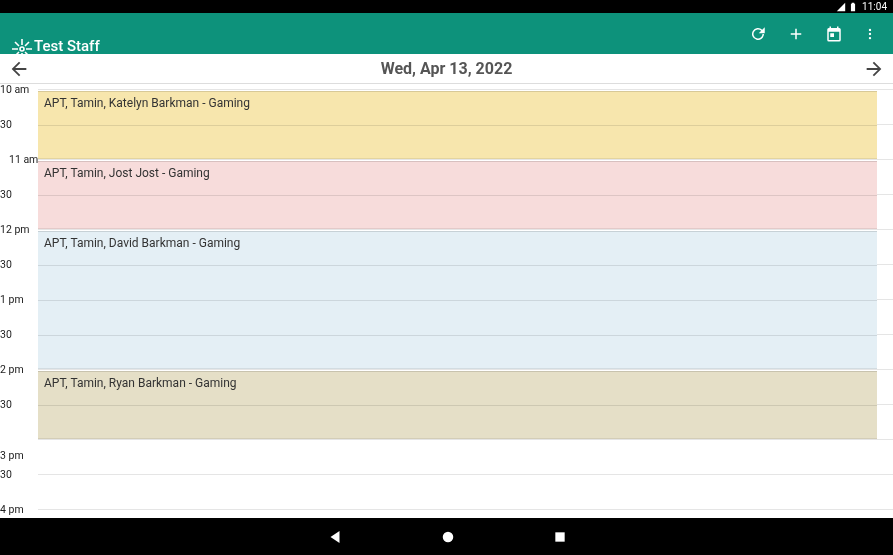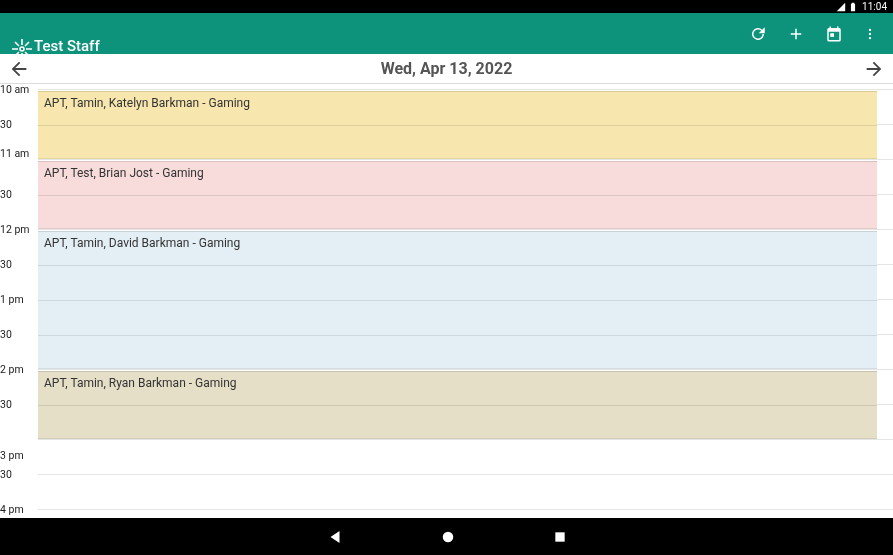--- a/index.html
+++ b/index.html
@@ -151,21 +151,21 @@
   <span class="date-title">Wed, Apr 13, 2022</span>
   <svg viewBox="0 0 24 24">
       <path d="M4 11h12.17l-5.59-5.59L12 4l8 8-8 8-1.41-1.41L16.17 13H4v-2z"></path>
     </svg>
 </div>
 
 <div class="calendar-body">
   <div class="time-col" id="time-col">
       <div class="time-label" style="top: 5px;">10 am</div>
       <div class="time-label" style="top: 40px;">30</div>
-      <div class="time-label" style="top: 69px;">11 am</div>
+      <div class="time-label" style="top: 75px; margin-left: 9px;">11 am</div>
       <div class="time-label" style="top: 110px;">30</div>
       <div class="time-label" style="top: 145px;">12 pm</div>
       <div class="time-label" style="top: 180px;">30</div>
       <div class="time-label" style="top: 215px;">1 pm</div>
       <div class="time-label" style="top: 250px;">30</div>
       <div class="time-label" style="top: 285px;">2 pm</div>
       <div class="time-label" style="top: 320px;">30</div>
       <div class="time-label" style="top: 371px;">3 pm</div>
       <div class="time-label" style="top: 390px;">30</div>
       <div class="time-label" style="top: 425px;">4 pm</div>
@@ -178,21 +178,21 @@
       <div class="grid-line" style="top: 145px;"></div>
       <div class="grid-line" style="top: 180px;"></div>
       <div class="grid-line" style="top: 215px;"></div>
       <div class="grid-line" style="top: 250px;"></div>
       <div class="grid-line" style="top: 285px;"></div>
       <div class="grid-line" style="top: 320px;"></div>
       <div class="grid-line" style="top: 355px;"></div>
       <div class="grid-line" style="top: 390px;"></div>
       <div class="grid-line" style="top: 425px;"></div>
       <div class="event" style="top: 7px; height: 68px; background: rgb(247, 230, 173);"><span>APT, Tamin, Katelyn Barkman - Gaming</span><div class="event-inner-line" style="top: 33px;"></div></div>
-      <div class="event" style="top: 77px; height: 68px; background: rgb(247, 220, 219);"><span>APT, Test, Brian Jost - Gaming</span><div class="event-inner-line" style="top: 33px;"></div></div>
+      <div class="event" style="top: 77px; height: 68px; background: rgb(247, 220, 219);"><span>APT, Tamin, Jost Jost - Gaming</span><div class="event-inner-line" style="top: 33px;"></div></div>
       <div class="event" style="top: 147px; height: 138px; background: rgb(228, 239, 245);"><span>APT, Tamin, David Barkman - Gaming</span><div class="event-inner-line" style="top: 33px;"></div><div class="event-inner-line" style="top: 68px;"></div><div class="event-inner-line" style="top: 103px;"></div></div>
       <div class="event" style="top: 287px; height: 68px; background: rgb(229, 223, 199);"><span>APT, Tamin, Ryan Barkman - Gaming</span><div class="event-inner-line" style="top: 33px;"></div></div>
     </div>
 </div>
 
 <div class="nav-bar">
   <svg width="18" height="18" viewBox="0 0 24 24">
       <path d="M18 4v16L6 12z"></path>
     </svg>
   <svg width="18" height="18" viewBox="0 0 24 24">

